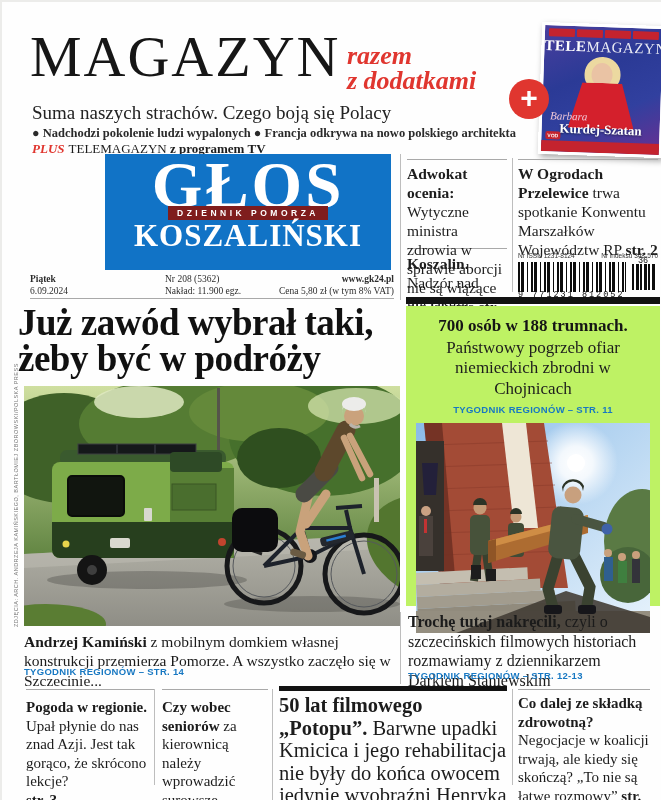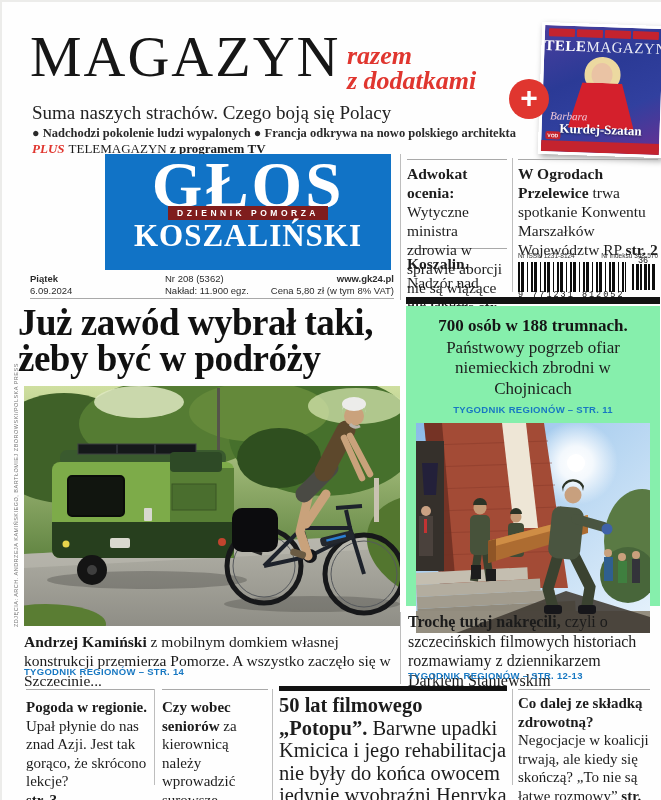--- a/index.html
+++ b/index.html
@@ -45,21 +45,21 @@
                line-height:38px;font-size:30px;font-weight:700;font-family:"Liberation Sans",sans-serif;z-index:6;}
 
   
   .masthead{background:#1173c6;text-align:center;}
   .glos{color:#fff;font-weight:700;font-size:65px;line-height:.92;letter-spacing:3px;}
   .badge{display:inline-block;background:#7f1d1d;color:#fff;font-family:"Liberation Sans",sans-serif;
          font-weight:700;font-size:8.5px;letter-spacing:3.5px;padding:2px 9px;}
   .koszalinski{color:#fff;font-weight:700;font-size:31px;letter-spacing:1px;line-height:1;}
 
   
-  .dl{font-family:Liberation Sans, sans-serif;font-size:9.5px;color:#2c2c2c;line-height:1.3;}
+  .dl{font-family:Liberation Serif, serif;font-size:9.5px;color:#2c2c2c;line-height:1.3;}
   .dl .b{font-weight:700;}
 
   
   .hr{background:#a9a9a9;height:1px;}
   .hr-thick{background:#121212;height:5px;}
   .vr{background:#bdbdbd;width:1px;}
 
   
   .brief{font-size:15.5px;line-height:1.23;color:#1d1d1d;}
   .brief .lead,.brief .ref{font-weight:700;}
@@ -72,21 +72,21 @@
 
   
   .headline{font-size:37px;font-weight:700;line-height:.98;letter-spacing:-.5px;color:#111;}
   .caption{font-size:15.5px;line-height:1.25;}
   .caption .lead{font-weight:700;}
   .secref{font-family:"Liberation Sans",sans-serif;font-weight:700;font-size:9.5px;color:#1878c2;letter-spacing:.3px;}
   .credit{font-family:"Liberation Sans",sans-serif;font-size:5.5px;color:#777;
           writing-mode:vertical-rl;transform:rotate(180deg);letter-spacing:.5px;white-space:nowrap;}
 
   
-  .feature{background:#86efac;text-align:center;}
+  .feature{background:#bef264;text-align:center;}
   .feature-title{font-size:17px;font-weight:700;color:#151515;}
   .feature-sub{font-size:17px;line-height:1.2;color:#1d1d1d;}
 
   .film{font-size:16px;line-height:1.22;}
   .film .lead{font-weight:700;}
 
   
   .bcol{line-height:1.24;color:#1c1c1c;}
   .bcol .lead,.bcol .pref{font-weight:700;}
   .b-small{font-size:15px;}

